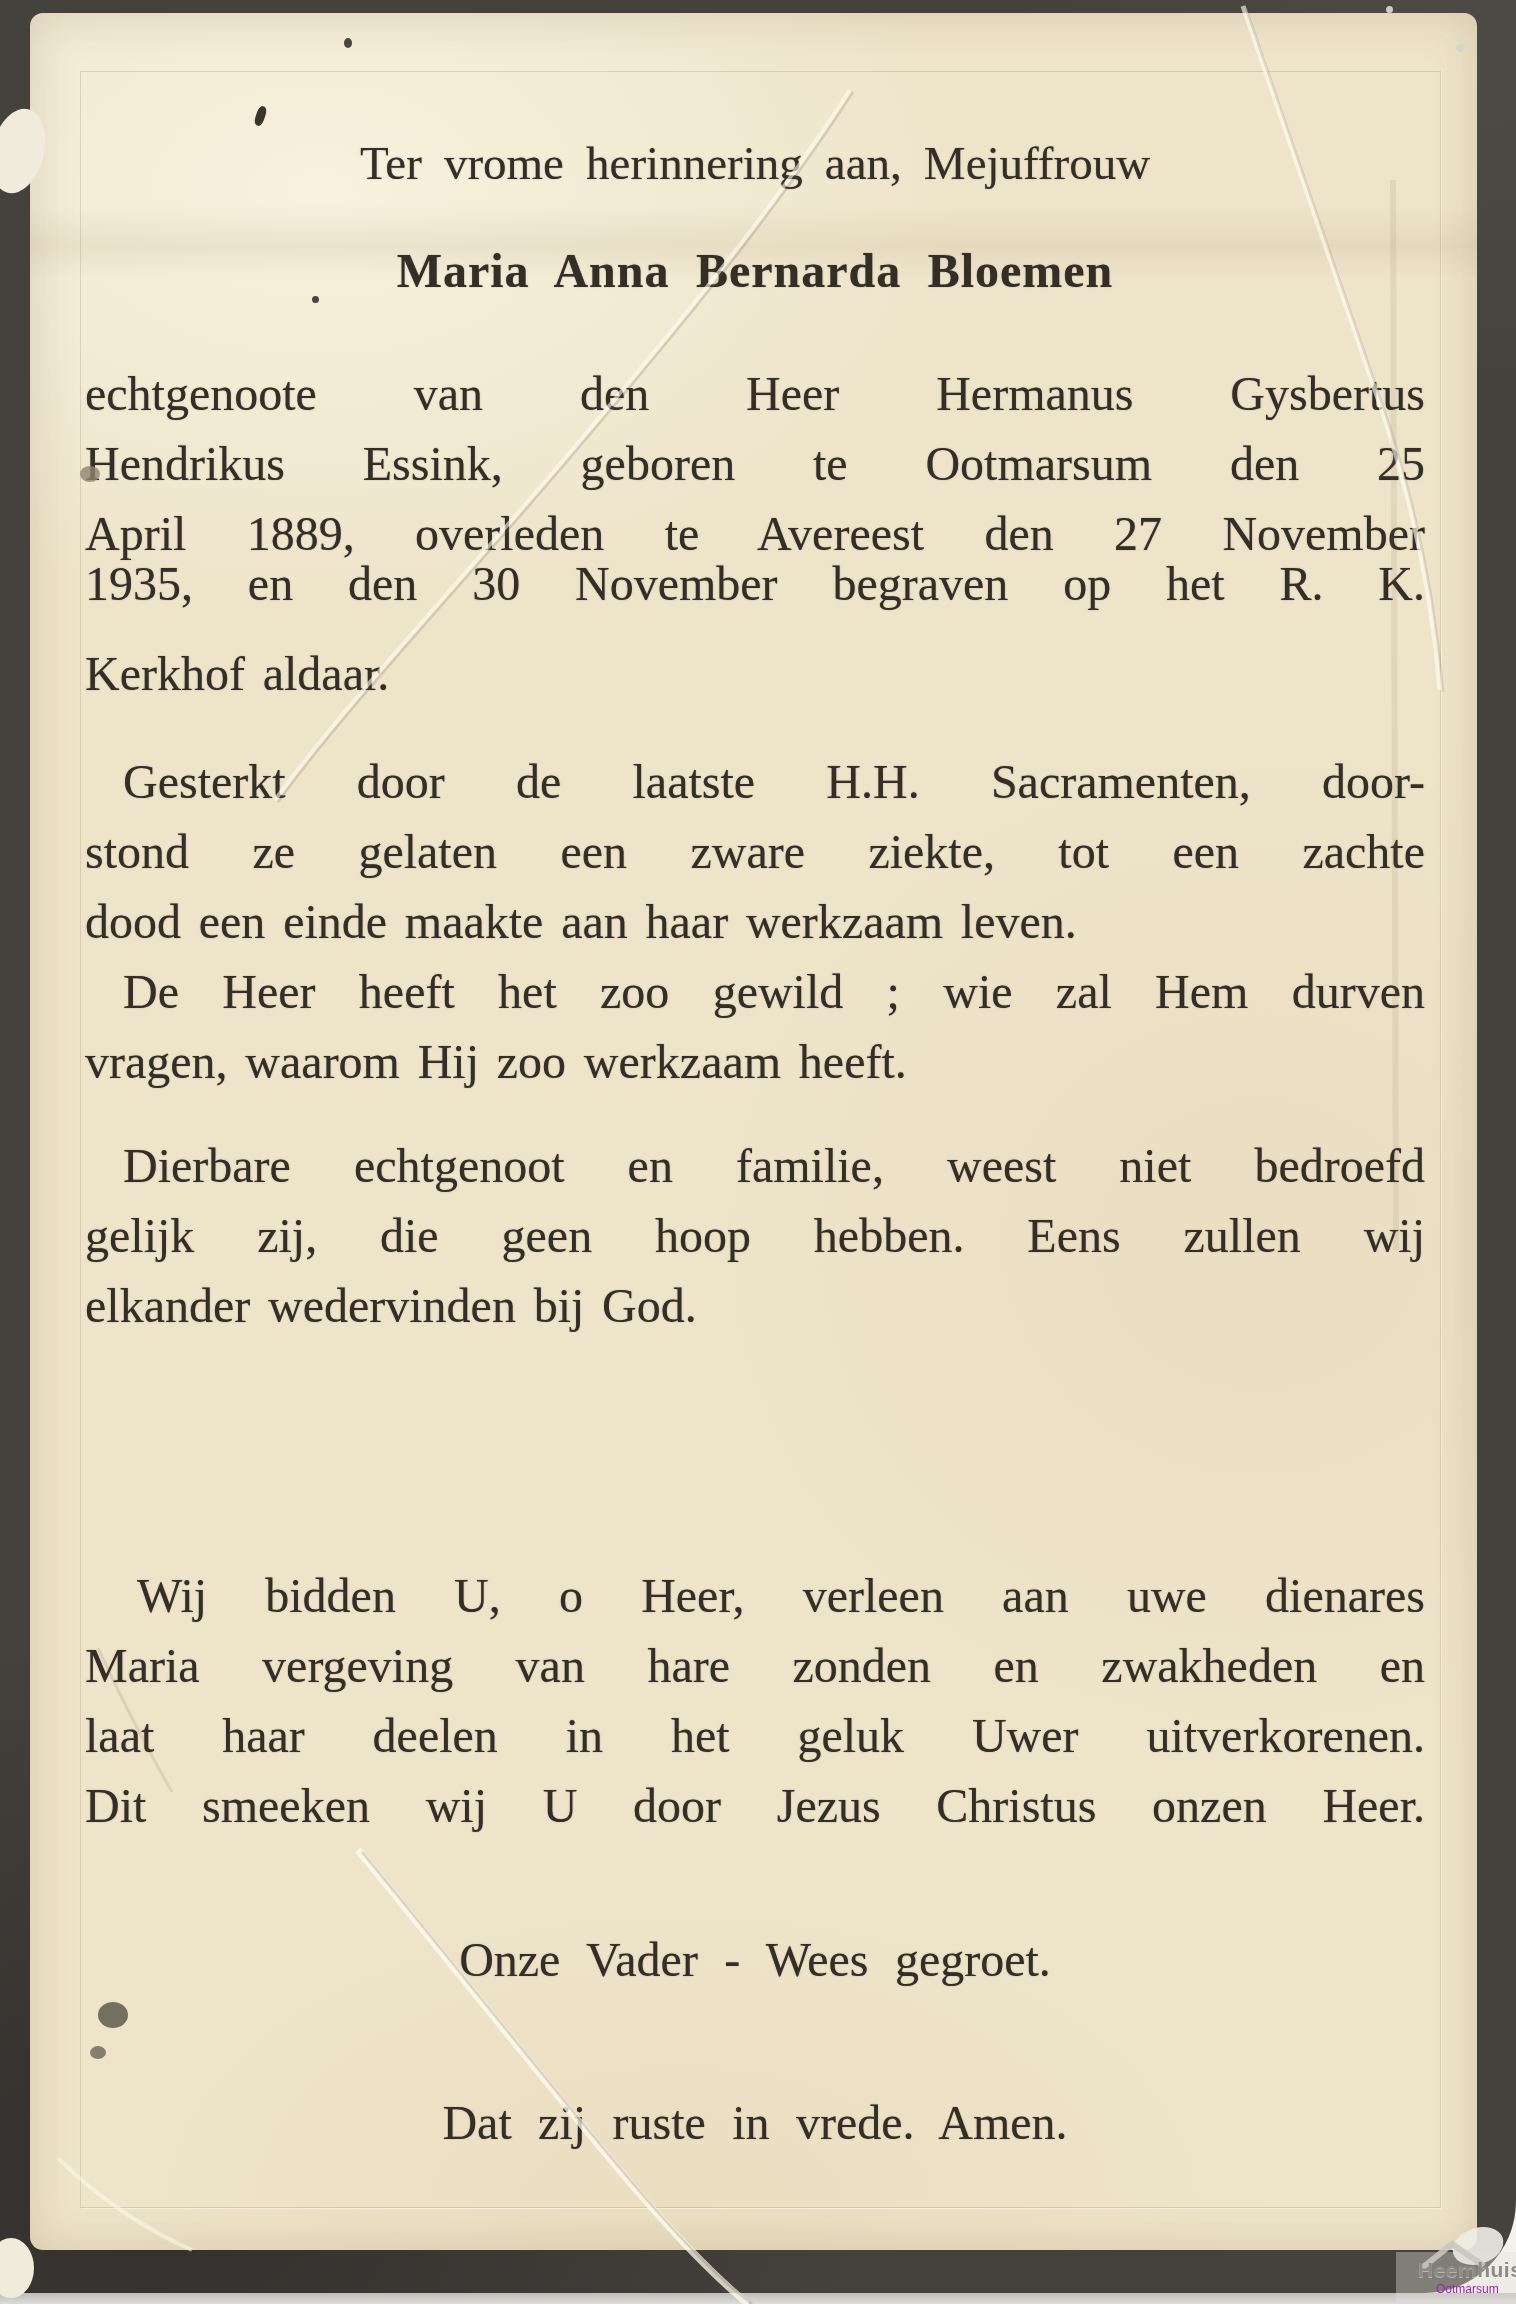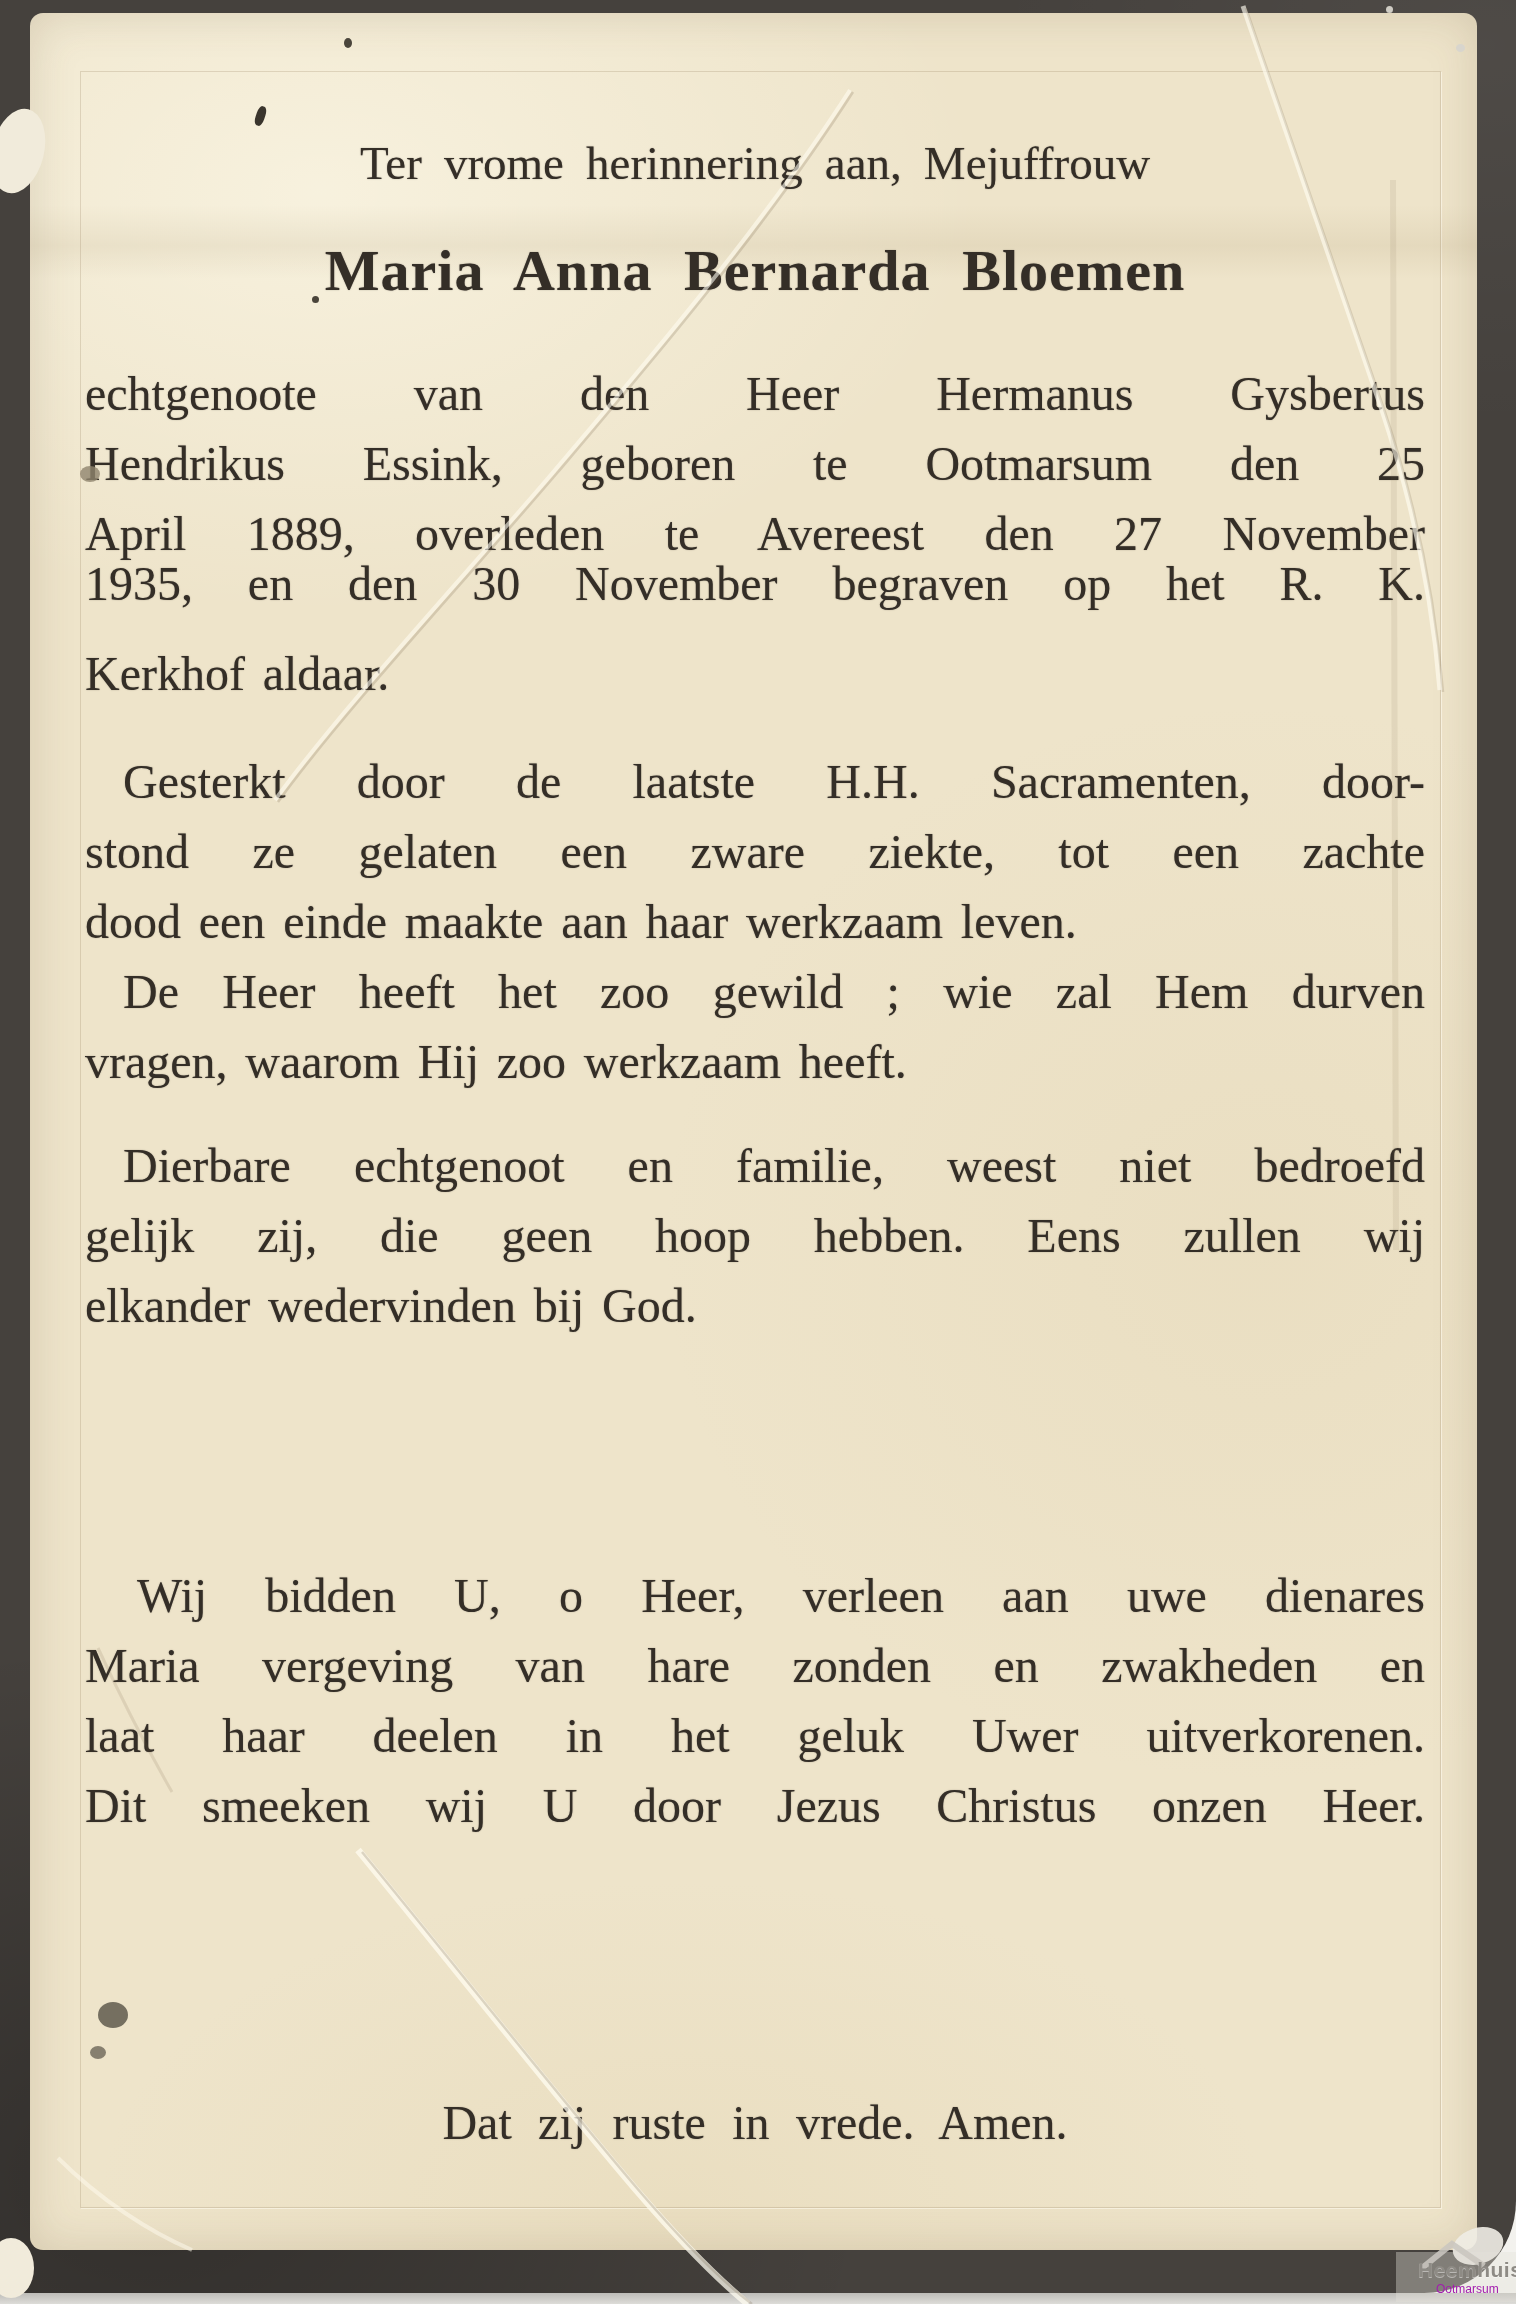--- a/index.html
+++ b/index.html
@@ -35,21 +35,21 @@
   
   .content{position:absolute;left:55px;top:0;width:1340px;height:100%;color:#342e27;}
   .line{position:absolute;width:100%;font-size:48px;line-height:70px;
     word-spacing:0.12em;text-shadow:0 0 1.2px rgba(52,46,39,0.5);}
   .j{text-align:justify;text-align-last:justify;}
   .l{text-align:left;}
   .c{text-align:center;}
   .ind38{padding-left:38px;width:calc(100% - 38px);}
   .ind52{padding-left:52px;width:calc(100% - 52px);}
   .intro{top:120px;font-size:47px;line-height:60px;word-spacing:0.22em;}
-  .name{top:222px;font-size:58px;line-height:72px;font-weight:bold;word-spacing:0.28em;letter-spacing:1px;}
+  .name{top:222px;font-size:48px;line-height:72px;font-weight:bold;word-spacing:0.28em;letter-spacing:1px;}
   .gebed{top:1438px;font-size:50px;line-height:60px;letter-spacing:6px;}
   .closing1{top:1912px;word-spacing:0.3em;}
   .closing2{top:2075px;word-spacing:0.3em;}
 
   
   .blob{position:absolute;border-radius:50%;}
   .chip1{left:-8px;top:108px;width:52px;height:86px;background:#f1ebdb;transform:rotate(14deg);}
   .chip2{left:-12px;top:2238px;width:46px;height:60px;background:#f1ebdb;}
   .dark1{left:98px;top:2002px;width:30px;height:26px;background:#5f5a4d;opacity:.85;}
   .dark2{left:90px;top:2046px;width:16px;height:13px;background:#6b6558;opacity:.8;}
@@ -110,20 +110,21 @@
       </div>
 
 
       <div>
         <div class="line j ind52" style="top:1548px">Wij bidden U, o Heer, verleen aan uwe dienares</div>
         <div class="line j" style="top:1618px">Maria vergeving van hare zonden en zwakheden en</div>
         <div class="line j" style="top:1688px">laat haar deelen in het geluk Uwer uitverkorenen.</div>
         <div class="line j" style="top:1758px">Dit smeeken wij U door Jezus Christus onzen Heer.</div>
       </div>
 
+      <div class="line c closing1">Onze Vader - Wees gegroet.</div>
       <div class="line c closing2">Dat zij ruste in vrede. Amen.</div>
     </div>
   </div>
 
   <div class="blob chip1"></div>
   <div class="blob chip2"></div>
   <div class="blob dark1"></div>
   <div class="blob dark2"></div>
   <div class="blob brown1"></div>
   <div class="blob speck1"></div>

